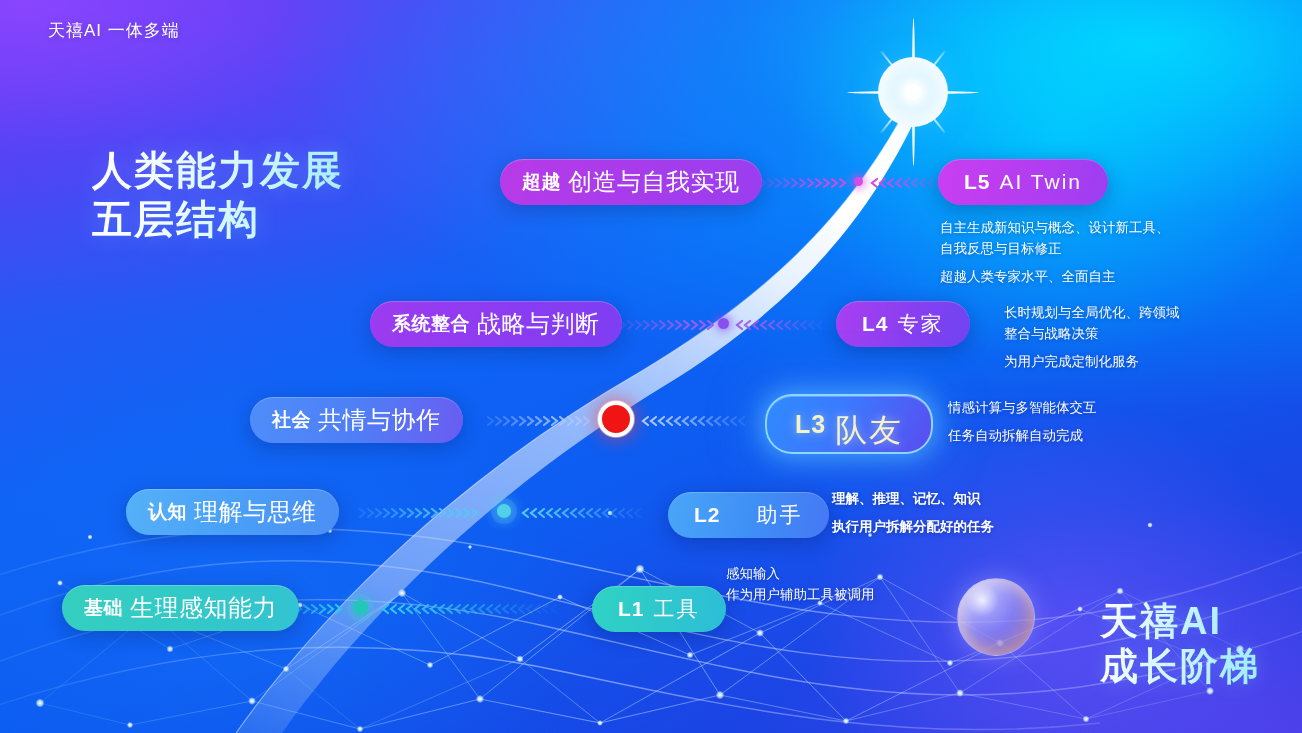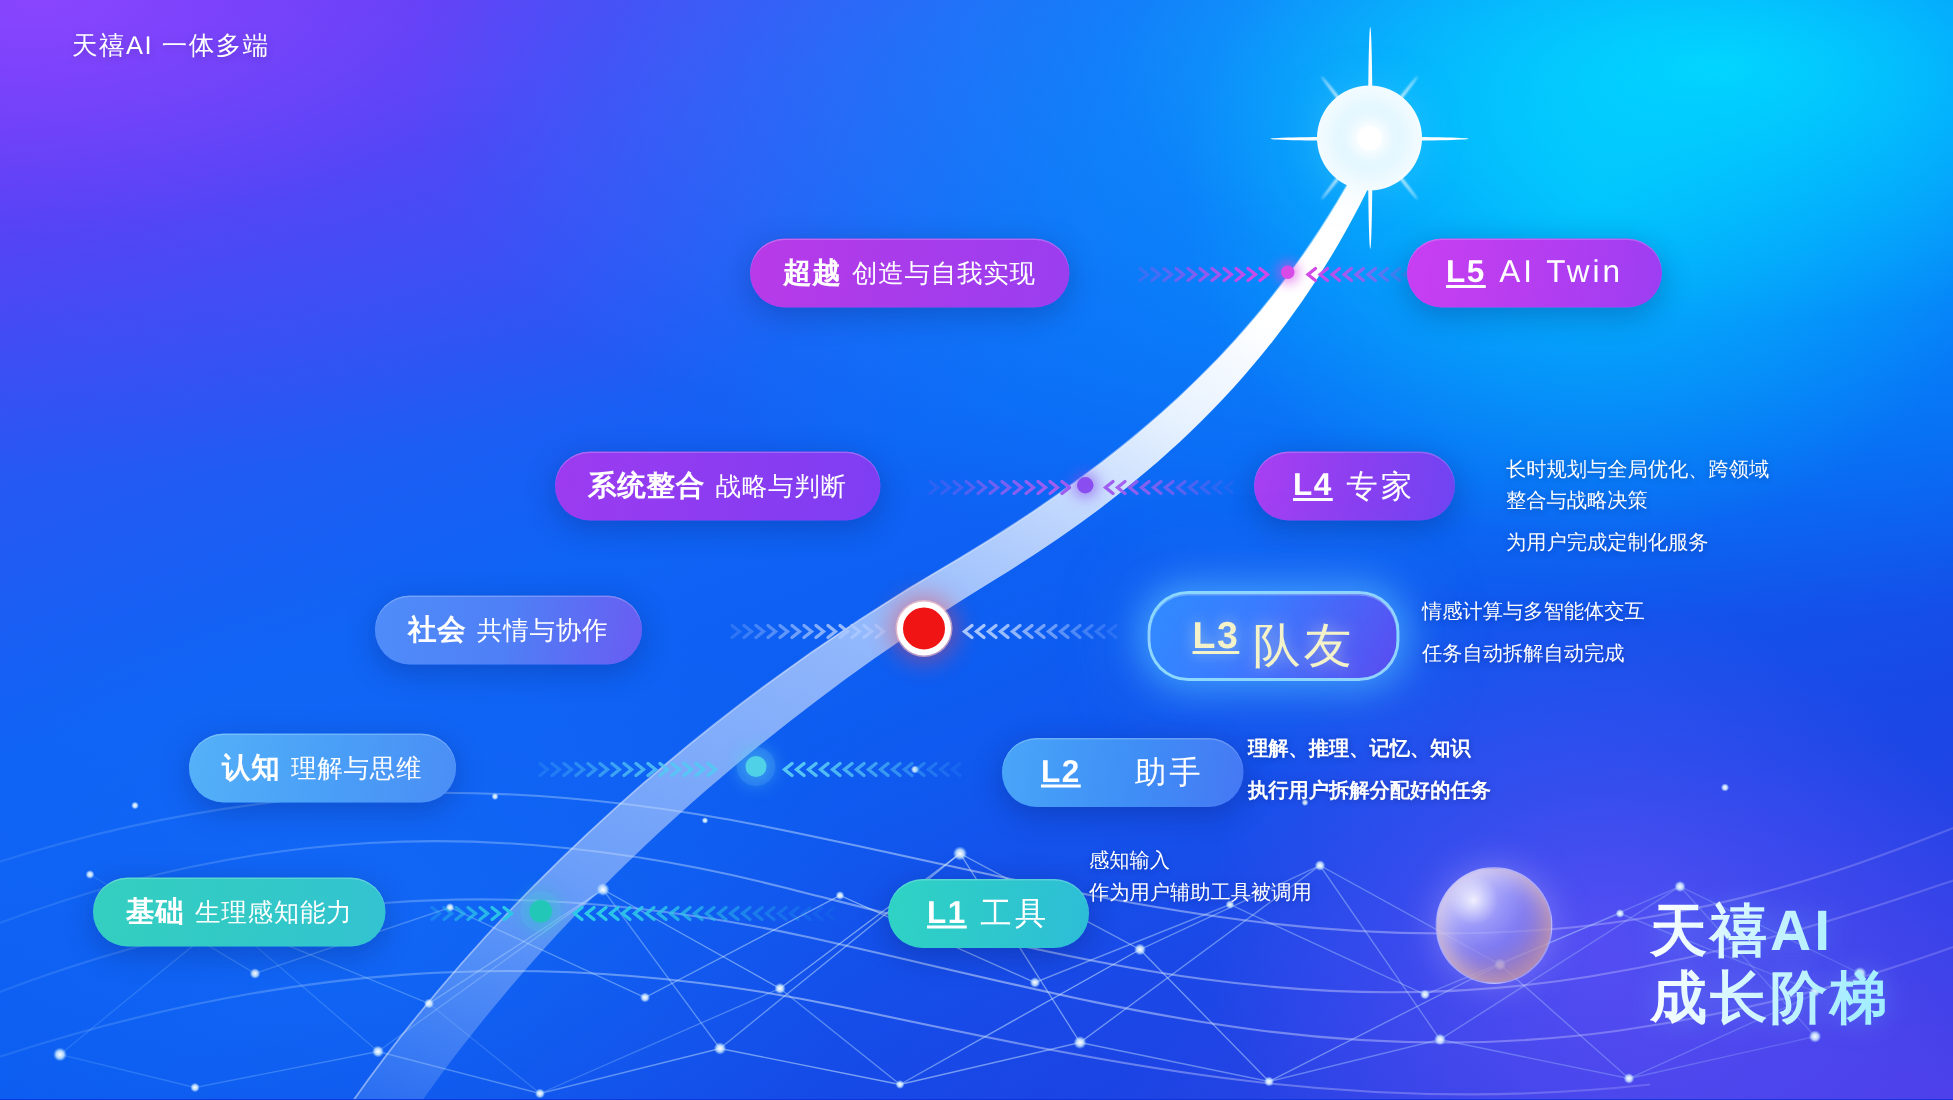--- a/index.html
+++ b/index.html
@@ -90,30 +90,30 @@
   }
 
   
   .cap-pill {
     position:absolute; height:46px; border-radius:24px;
     display:flex; align-items:center; justify-content:center; gap:7px;
     padding:0 22px; white-space:nowrap;
     box-shadow:0 5px 20px rgba(10,20,90,.28), inset 0 1px 0 rgba(255,255,255,.22);
   }
   .cap-pill .strong { font-size:19px; font-weight:bold; color:#fff; letter-spacing:.5px; }
-  .cap-pill .light  { font-size:17px; font-weight:normal; color:#fff; letter-spacing:.5px; }
+  .cap-pill .light  { font-size:24px; font-weight:normal; color:#fff; letter-spacing:.5px; }
 
   
   .lvl-pill {
     position:absolute; height:46px; border-radius:24px;
     display:flex; align-items:center; justify-content:center; gap:9px;
     padding:0 26px; white-space:nowrap;
     box-shadow:0 5px 20px rgba(10,20,90,.3), inset 0 1px 0 rgba(255,255,255,.2);
   }
-  .lvl-pill .lv { font-size:21px; font-weight:bold; color:#fff; letter-spacing:1px;text-decoration:underline; }
+  .lvl-pill .lv { font-size:21px; font-weight:bold; color:#fff; letter-spacing:1px; }
   .lvl-pill .nm { font-size:21px; color:#fff; letter-spacing:2px; }
 
   
   #lvl-pill-3 {
     height:60px; border-radius:27px; padding:0 28px;
     background:linear-gradient(120deg,#2f8bff 0%,#3a7bff 40%,#5a4cf0 100%);
     border:2px solid rgba(150,225,255,.9);
     box-shadow:0 0 22px 5px rgba(90,190,255,.55), 0 0 46px 14px rgba(70,150,255,.35), inset 0 1px 0 rgba(255,255,255,.25);
   }
   #lvl-pill-3 .lv { font-size:25px; color:#f4f2c8; text-shadow:0 0 10px rgba(255,255,210,.5); }
@@ -255,20 +255,24 @@
     <i class="sp-halo"></i>
       <i class="sp-d1"></i>
       <i class="sp-d2"></i>
     <i class="sp-v"></i>
       <i class="sp-h"></i>
       <i class="sp-core"></i>
   </div>
 
   <div id="brand-header">天禧AI 一体多端</div>
 
+  <div id="main-title">
+    <span class="ln">人类能力发展</span>
+    <span class="ln">五层结构</span>
+  </div>
 
   <div class="cap-pill" style="left:500px; top:159px; background:linear-gradient(100deg,#b93ae8 0%,#a63ceb 55%,#9a3ef0 100%);">
     <span class="strong">超越</span>
     <span class="light">创造与自我实现</span>
   </div>
   <div class="arrows" style="left:758px; top:174px;">
     <svg width="92" height="16" viewBox="0 0 92 16">
       <g fill="none" stroke="#d04ae8" stroke-width="2.2" stroke-linecap="round">
         <path d="M2,4 L7,8 L2,12" opacity=".22"></path>
           <path d="M10,4 L15,8 L10,12" opacity=".3"></path>
@@ -296,20 +300,25 @@
           <path d="M48,4 L43,8 L48,12" opacity=".55"></path>
         <path d="M56,4 L51,8 L56,12" opacity=".42"></path>
           <path d="M64,4 L59,8 L64,12" opacity=".3"></path>
         <path d="M72,4 L67,8 L72,12" opacity=".2"></path>
       </g>
     </svg>
   </div>
   <div class="lvl-pill" style="left:938px; top:159px; background:linear-gradient(100deg,#c93ff2 0%,#b83df0 45%,#9c3ef2 100%);">
     <span class="lv">L5</span>
     <span class="nm">AI Twin</span>
+  </div>
+  <div class="desc" style="left:940px; top:218px;">
+    <span class="blk">自主生成新知识与概念、设计新工具、</span>
+    <span class="blk">自我反思与目标修正</span>
+    <span class="blk gap">超越人类专家水平、全面自主</span>
   </div>
 
   <div class="cap-pill" style="left:370px; top:301px; background:linear-gradient(100deg,#9d3bf0 0%,#8b3cf1 55%,#7e3ef3 100%);">
     <span class="strong">系统整合</span>
     <span class="light">战略与判断</span>
   </div>
   <div class="arrows" style="left:618px; top:316px;">
     <svg width="96" height="16" viewBox="0 0 96 16">
       <g fill="none" stroke="#a05ef0" stroke-width="2.2" stroke-linecap="round">
         <path d="M2,4 L7,8 L2,12" opacity=".2"></path>

